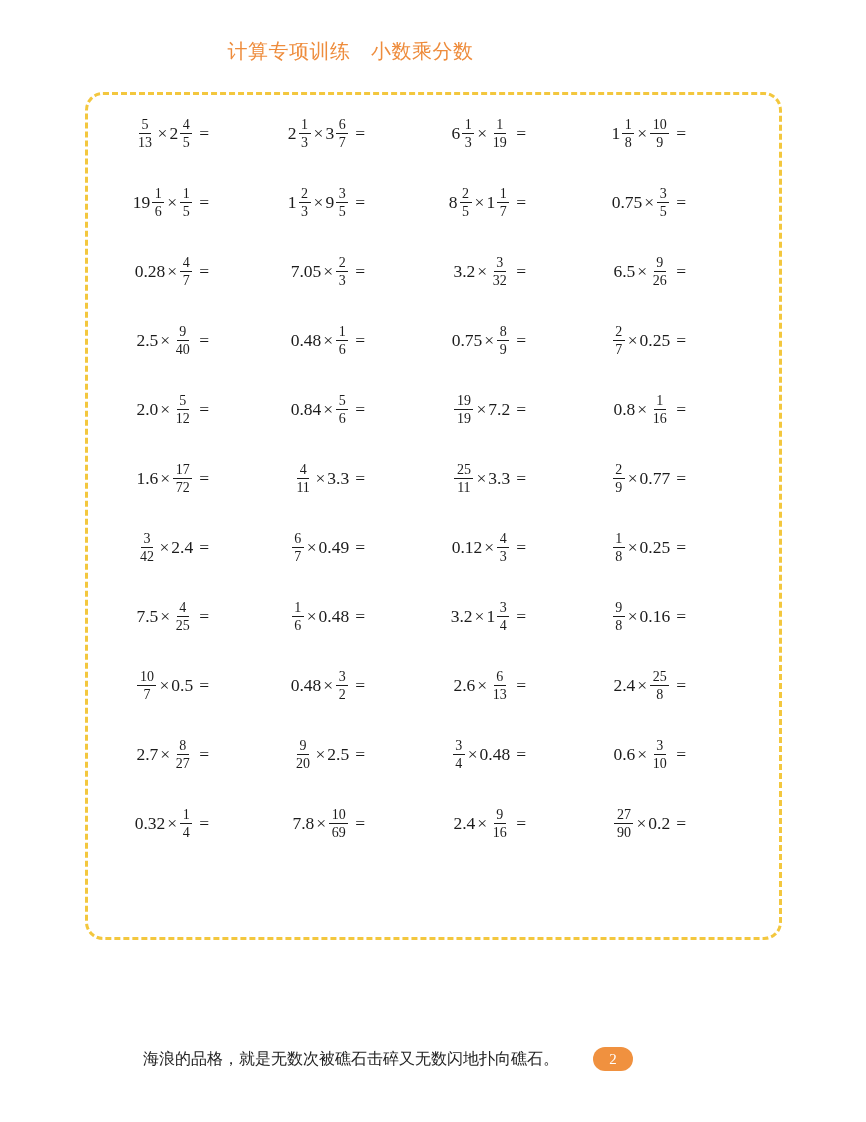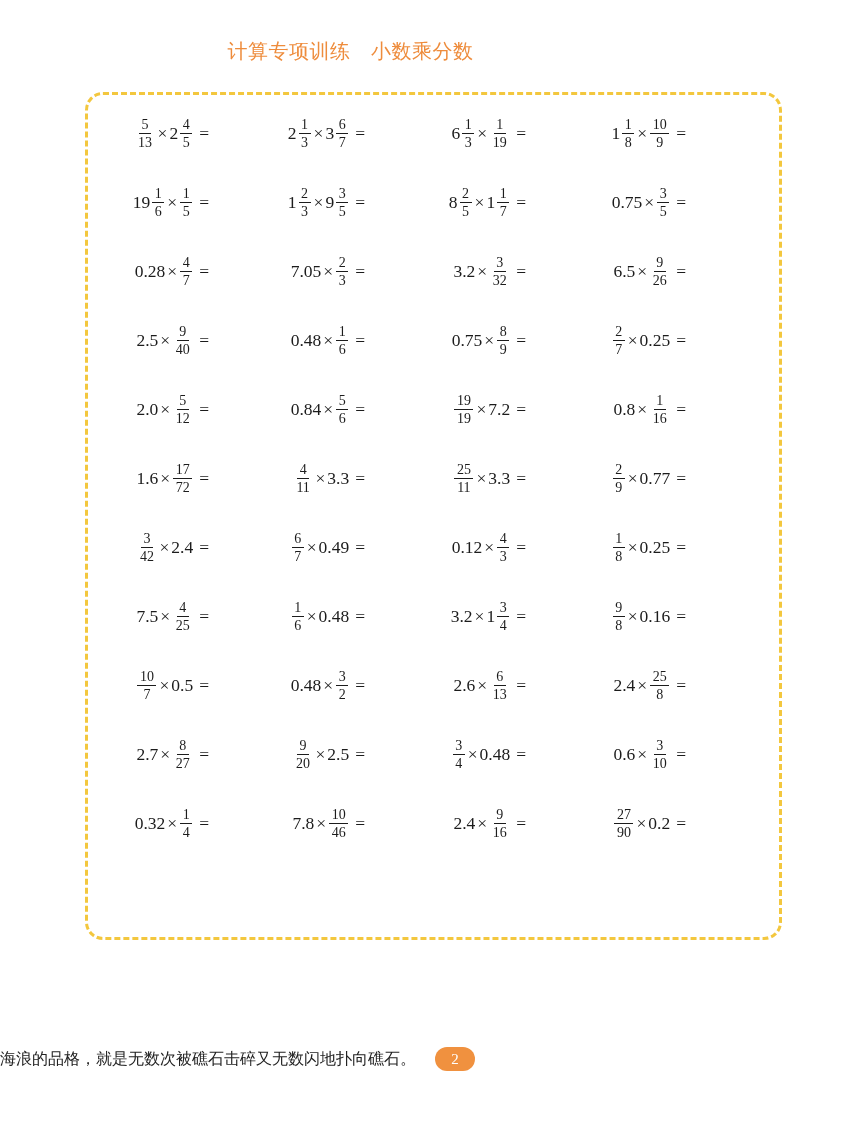--- a/index.html
+++ b/index.html
@@ -32,21 +32,21 @@
   .part{display:inline-flex;align-items:center;}
   .whole{margin-right:1px;}
   .frac{
     display:inline-flex;flex-direction:column;align-items:center;
     font-size:14px;line-height:1.08;vertical-align:middle;margin:0 1px;
   }
   .fn{border-bottom:1.2px solid currentColor;padding:0 2.5px 0.5px;}
   .fd{padding:0.5px 2.5px 0;}
   .footer{
     position:absolute;top:1047px;left:0;right:90px;
-    display:flex;justify-content:flex-start;align-items:center;gap:19px;
+    display:flex;justify-content:center;align-items:center;gap:34px;
   }
   .footer-quote{font-size:16px;color:#222222;}
   .page-pill{
     width:40px;height:24px;border-radius:12px;
     background:var(--pill-color,#f0913f);color:#ffffff;
     display:flex;align-items:center;justify-content:center;
     font-size:15px;
   }
 </style>
 </head>
@@ -477,21 +477,21 @@
           <span class="fn">1</span>
           <span class="fd">4</span>
         </span>
         <span class="op eq">=</span>
       </div>
       <div class="cell">
         <span class="num">7.8</span>
         <span class="op times">×</span>
         <span class="frac">
           <span class="fn">10</span>
-          <span class="fd">46</span>
+          <span class="fd">69</span>
         </span>
         <span class="op eq">=</span>
       </div>
       <div class="cell">
         <span class="num">2.4</span>
         <span class="op times">×</span>
         <span class="frac">
           <span class="fn">9</span>
           <span class="fd">16</span>
         </span>

